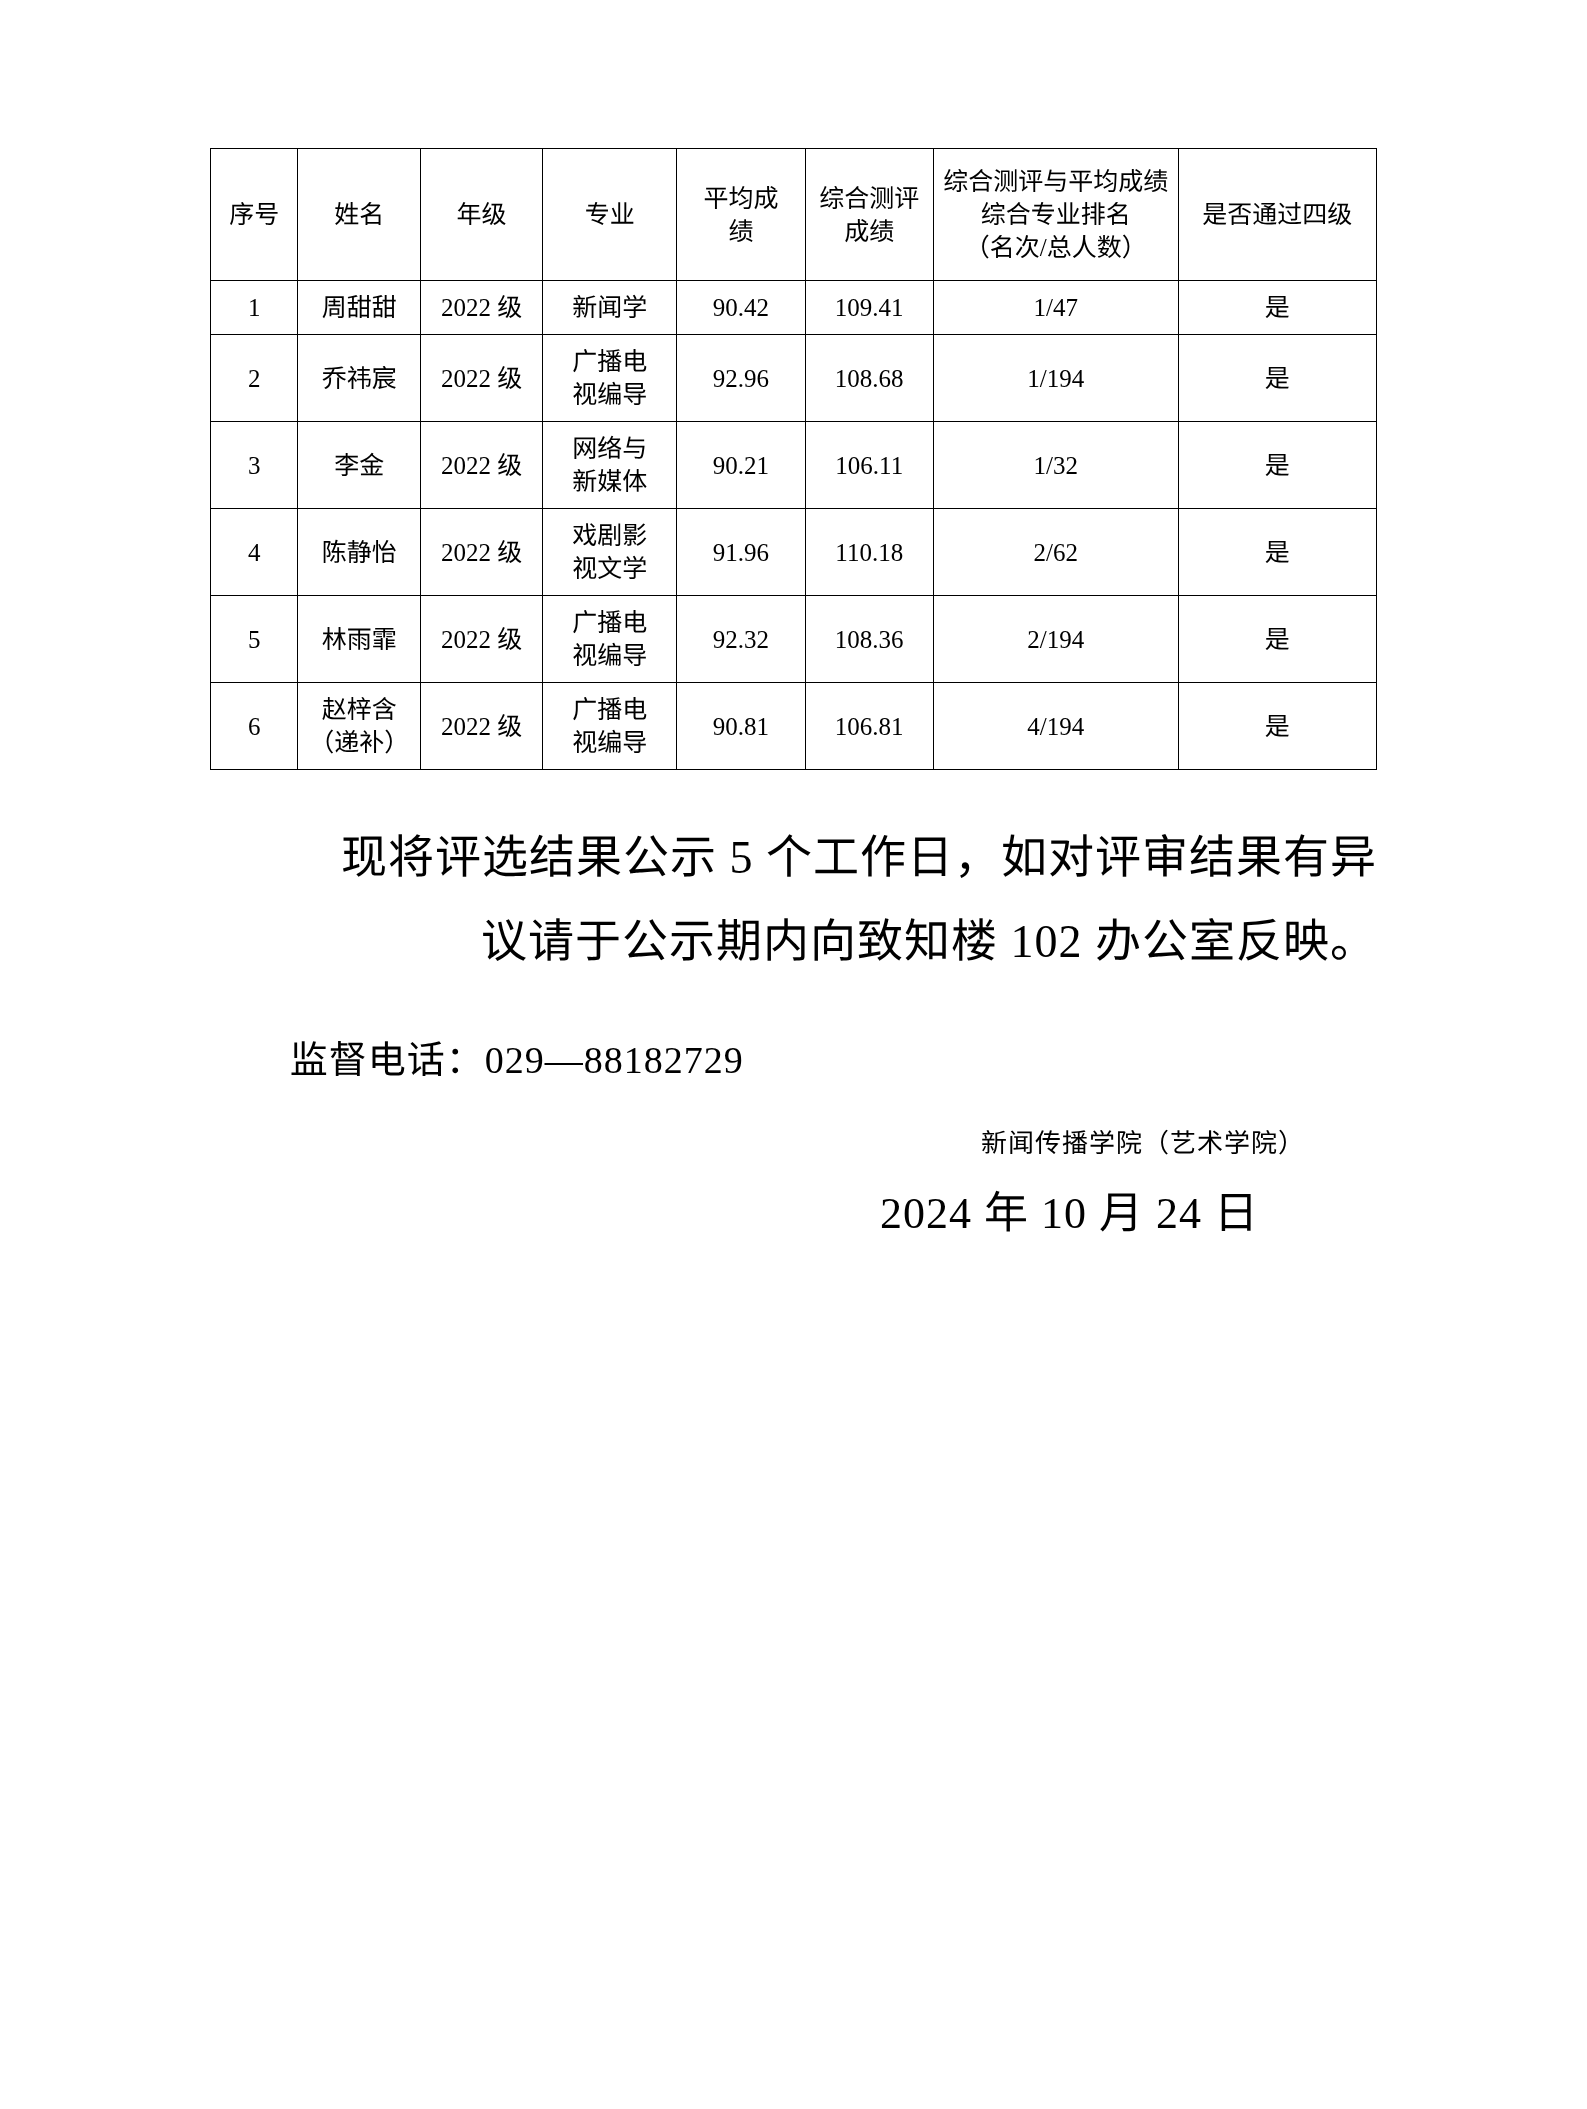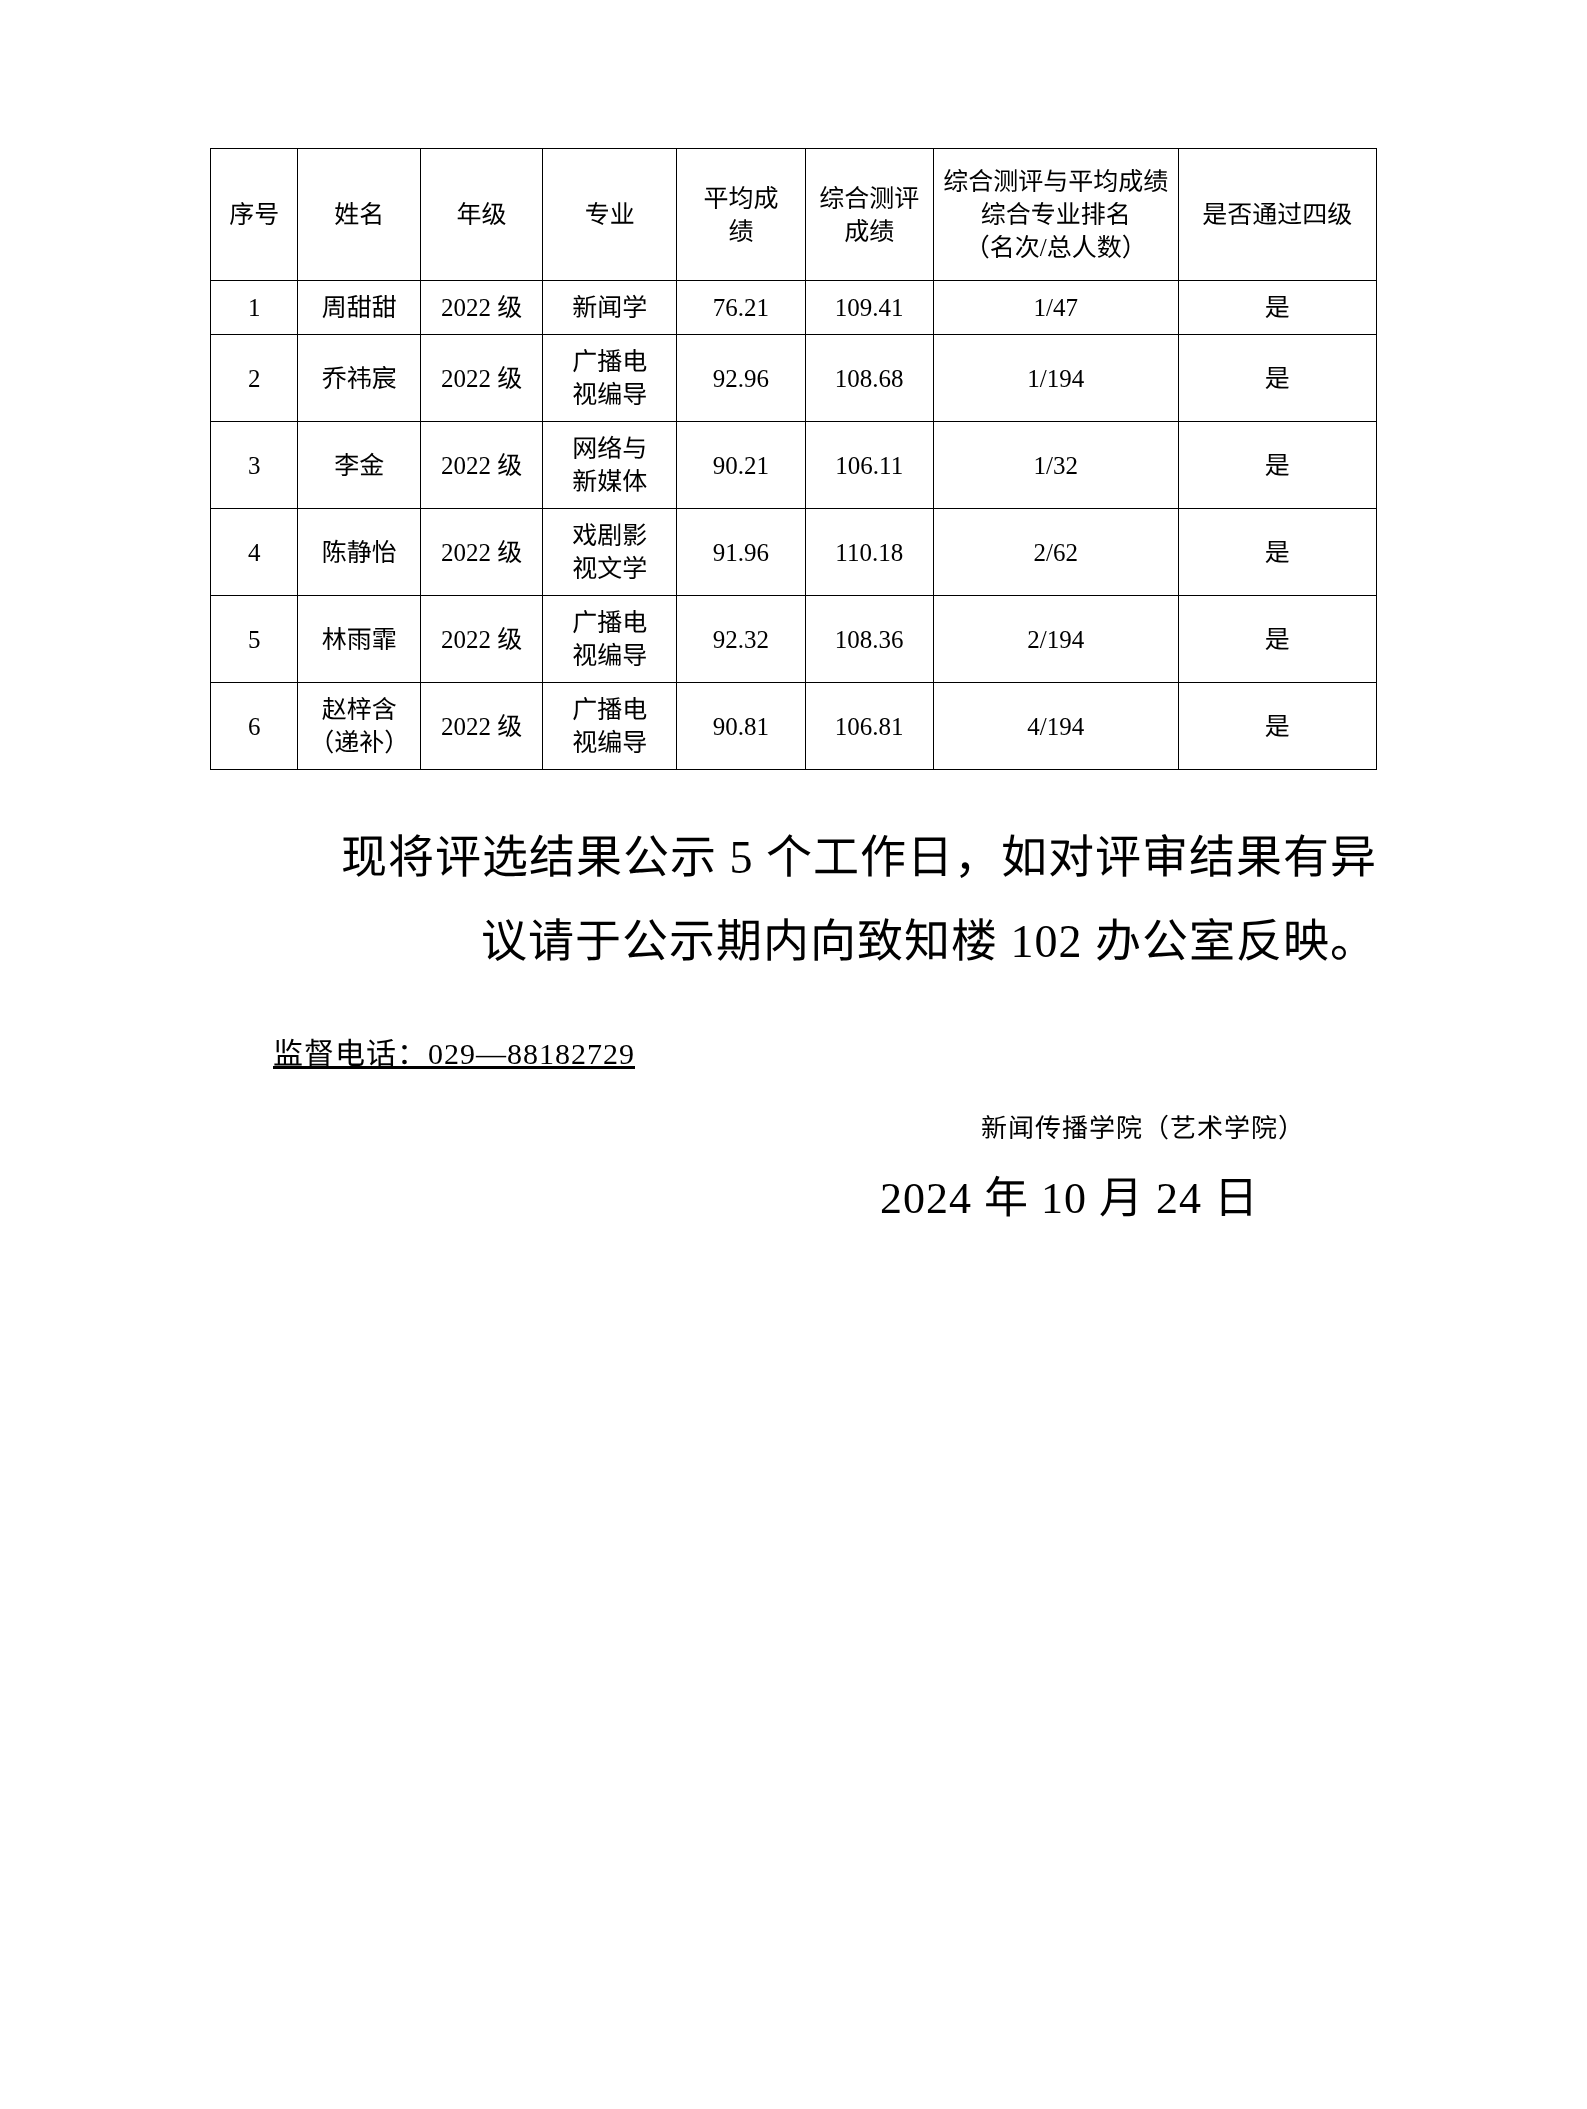--- a/index.html
+++ b/index.html
@@ -73,23 +73,22 @@
 
   .tail-para {
     font-size: 46px;
     line-height: 1.82;
     letter-spacing: 1px;
     text-align: right;
   }
   .phone-line {
     margin-top: 14px;
     text-indent: 2.1em;
-    font-size: 30px;
-    letter-spacing: 1px;
-    text-decoration: underline;
+    font-size: 38px;
+    letter-spacing: 1px;
   }
   .sign {
     margin-top: 34px;
     text-align: right;
     font-size: 26px;
     letter-spacing: 1px;
     padding-right: 72px;
   }
   .date {
     margin-top: 18px;
@@ -134,21 +133,21 @@
 （名次/总人数）</td>
         <td>是否通过四级</td>
       </tr>
     </thead>
     <tbody>
       <tr>
         <td>1</td>
         <td class="cell-multiline">周甜甜</td>
         <td>2022 级</td>
         <td class="cell-multiline">新闻学</td>
-        <td>76.21</td>
+        <td>90.42</td>
         <td>109.41</td>
         <td>1/47</td>
         <td>是</td>
       </tr>
       <tr>
         <td>2</td>
         <td class="cell-multiline">乔祎宸</td>
         <td>2022 级</td>
         <td class="cell-multiline">广播电
 视编导</td>

